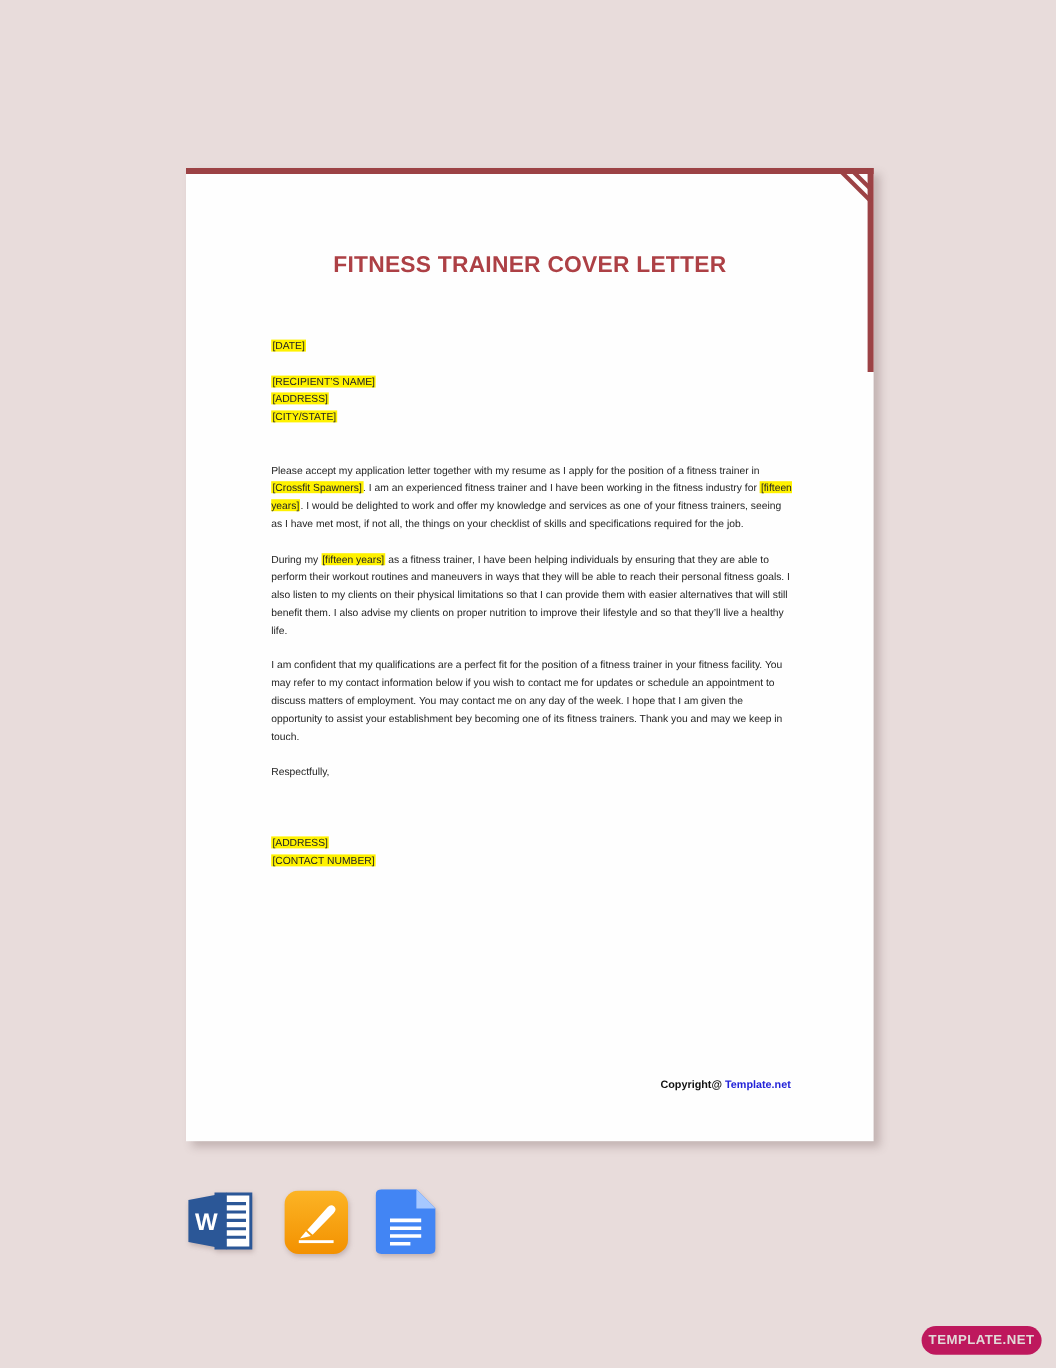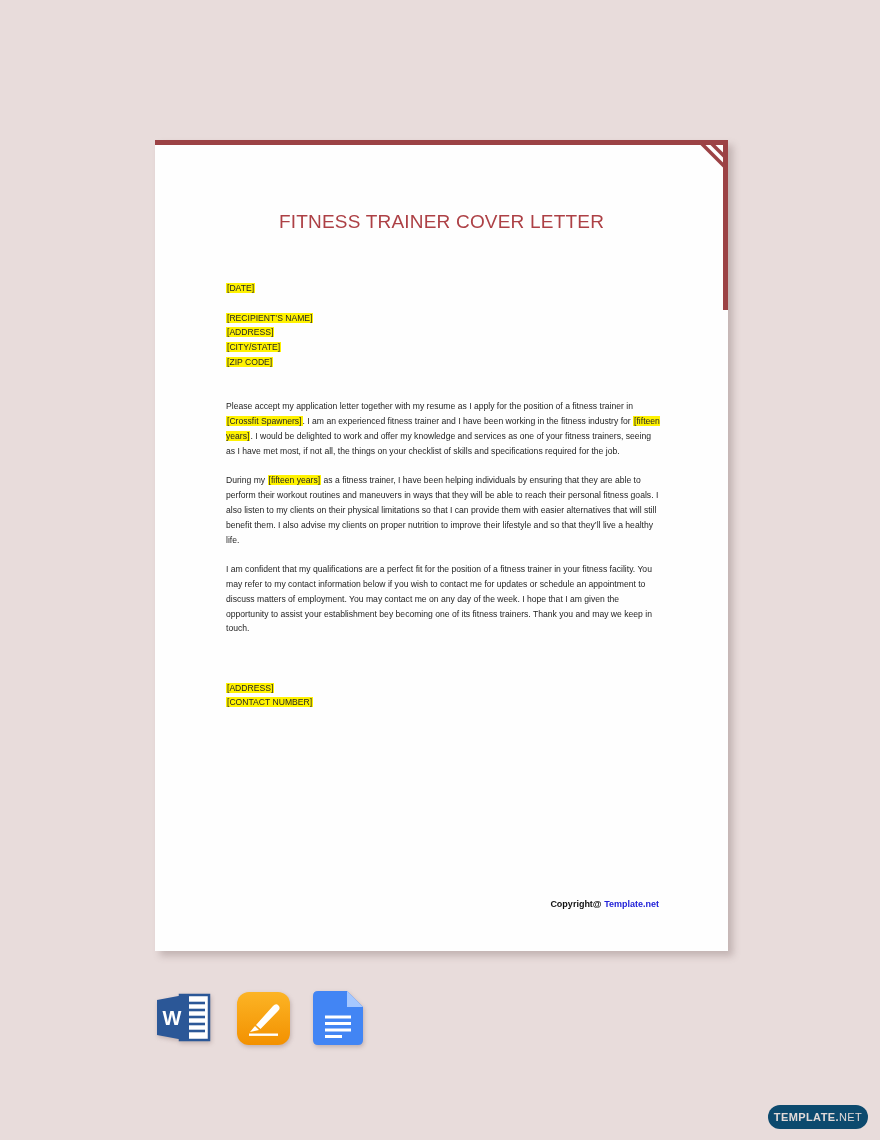--- a/index.html
+++ b/index.html
@@ -12,21 +12,21 @@
   .doc-page{
     position:absolute;left:155px;top:140px;width:573px;height:811px;
     background:#fefefe;
     box-shadow:5px 5px 7px rgba(110,85,85,0.30);
   }
   .border-top{position:absolute;top:0;left:0;width:100%;height:5px;background:#9c4245;}
   .border-right{position:absolute;top:0;right:0;width:5px;height:170px;background:#9c4245;}
   .corner-decor{position:absolute;top:0;right:0;width:34px;height:34px;}
   .doc-title{
     position:absolute;top:71px;left:0;width:100%;text-align:center;
-    font-size:19px;font-weight:normal;color:#ad4045;letter-spacing:0.2px;
+    font-size:19px;font-weight:bold;color:#ad4045;letter-spacing:0.2px;
   }
   .letter-col{
     position:absolute;left:71px;top:141px;width:436px;
     font-size:8.6px;line-height:14.8px;color:#242424;
   }
   .hl{background:#fff200;padding:0 1px;text-align:center;}
   .date-line{margin:0 0 14.8px 0;}
   .recipient-block{margin:0 0 29.6px 0;}
   .ph-line{margin:0;}
   .salutation{margin:0 0 14.8px 0;}
@@ -39,26 +39,26 @@
   }
   .copyright .brand{color:#2222d8;}
   
   .icons-row .app-icon{position:absolute;filter:drop-shadow(1px 2px 2px rgba(120,95,95,0.35));}
   .icon-word{left:155px;top:992px;}
   .icon-pages{left:237px;top:992px;}
   .icon-docs{left:313px;top:991px;}
   
   .watermark-pill{
     position:absolute;left:768px;top:1105px;width:100px;height:24px;
-    background:#0c4a6e;border-radius:12px;
+    background:#be185d;border-radius:12px;
     display:flex;align-items:center;justify-content:center;
     font-size:11px;color:#e2dad8;letter-spacing:0.4px;
   }
   .watermark-pill .wm-bold{font-weight:bold;}
-  .watermark-pill .wm-light{font-weight:normal;}
+  .watermark-pill .wm-light{font-weight:bold;}
 </style>
 </head>
 <body>
 
 <div class="doc-page">
   <div class="border-top"></div>
   <div class="border-right"></div>
   <svg class="corner-decor" viewBox="0 0 34 34">
     <line x1="6" y1="2" x2="32" y2="28" stroke="#9c4245" stroke-width="3.5"></line>
     <line x1="16" y1="2" x2="32" y2="18" stroke="#9c4245" stroke-width="3.5"></line>
@@ -68,30 +68,30 @@
 
   <div class="letter-col">
     <div class="date-line">
       <span class="hl">[DATE]</span>
     </div>
 
     <div class="recipient-block">
         <div class="ph-line"><span class="hl">[RECIPIENT’S NAME]</span></div>
         <div class="ph-line"><span class="hl">[ADDRESS]</span></div>
         <div class="ph-line"><span class="hl">[CITY/STATE]</span></div>
-        <div class="ph-line"><span class="hl">[ZIP CODE]</span></div>
       </div>
 
 
     <div>
         <p class="body-para"><span>Please accept my application letter together with my resume as I apply for the position of a fitness trainer in </span><span class="hl">[Crossfit Spawners]</span><span>. I am an experienced fitness trainer and I have been working in the fitness industry for </span><span class="hl">[fifteen years]</span><span>. I would be delighted to work and offer my knowledge and services as one of your fitness trainers, seeing as I have met most, if not all, the things on your checklist of skills and specifications required for the job.</span></p>
         <p class="body-para"><span>During my </span><span class="hl">[fifteen years]</span><span> as a fitness trainer, I have been helping individuals by ensuring that they are able to perform their workout routines and maneuvers in ways that they will be able to reach their personal fitness goals. I also listen to my clients on their physical limitations so that I can provide them with easier alternatives that will still benefit them. I also advise my clients on proper nutrition to improve their lifestyle and so that they’ll live a healthy life.</span></p>
         <p class="body-para"><span>I am confident that my qualifications are a perfect fit for the position of a fitness trainer in your fitness facility. You may refer to my contact information below if you wish to contact me for updates or schedule an appointment to discuss matters of employment. You may contact me on any day of the week. I hope that I am given the opportunity to assist your establishment bey becoming one of its fitness trainers. Thank you and may we keep in touch.</span></p>
       </div>
 
+    <div class="closing">Respectfully,</div>
 
     <div class="signature-block">
         <div class="ph-line"><span class="hl">[ADDRESS]</span></div>
         <div class="ph-line"><span class="hl">[CONTACT NUMBER]</span></div>
       </div>
   </div>
 
   <div class="copyright">
     <span>Copyright@ </span><span class="brand">Template.net</span>
   </div>

